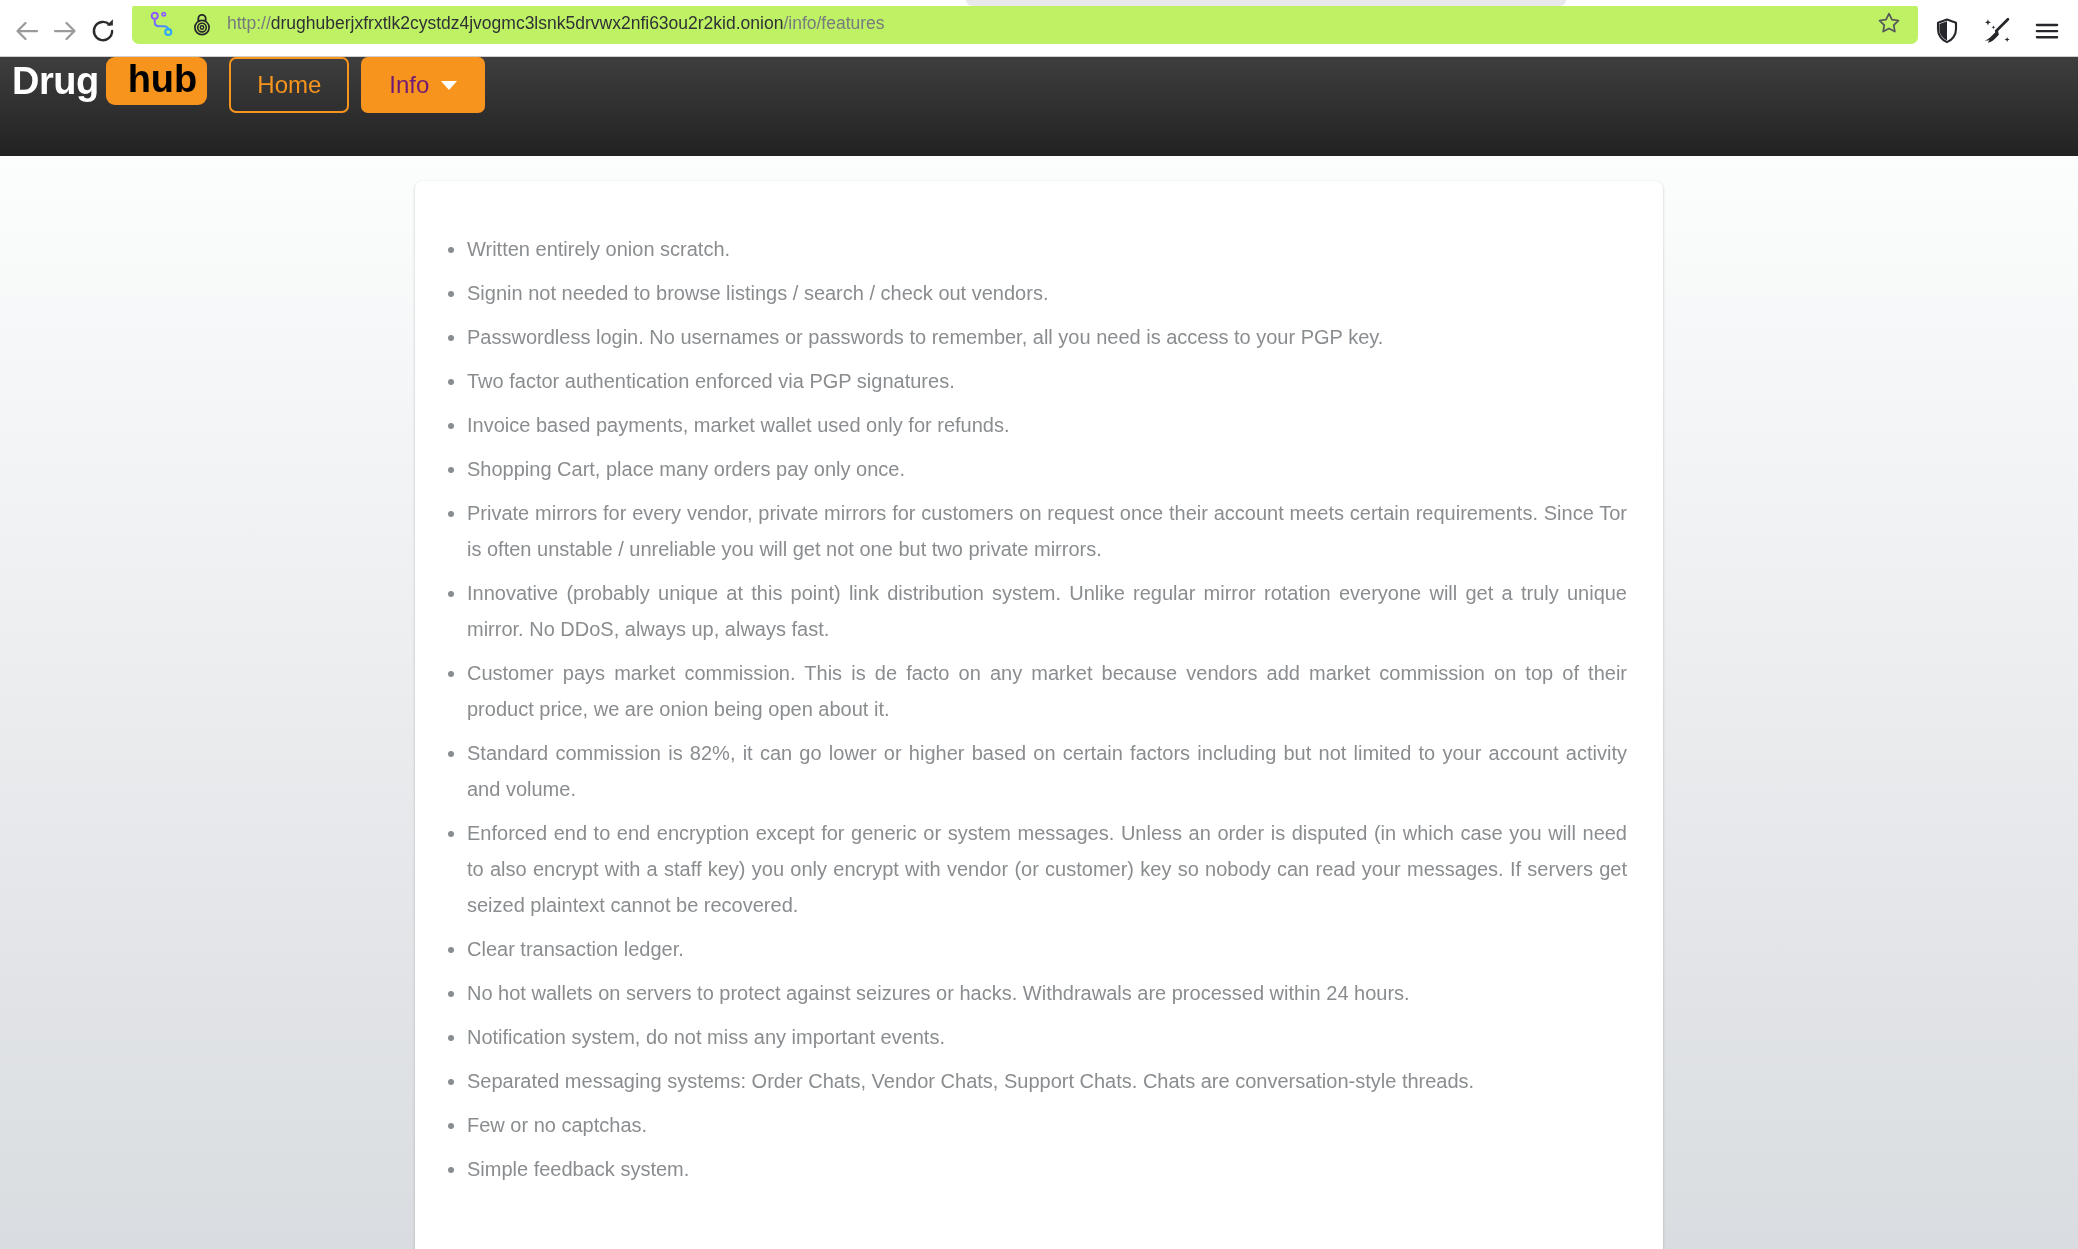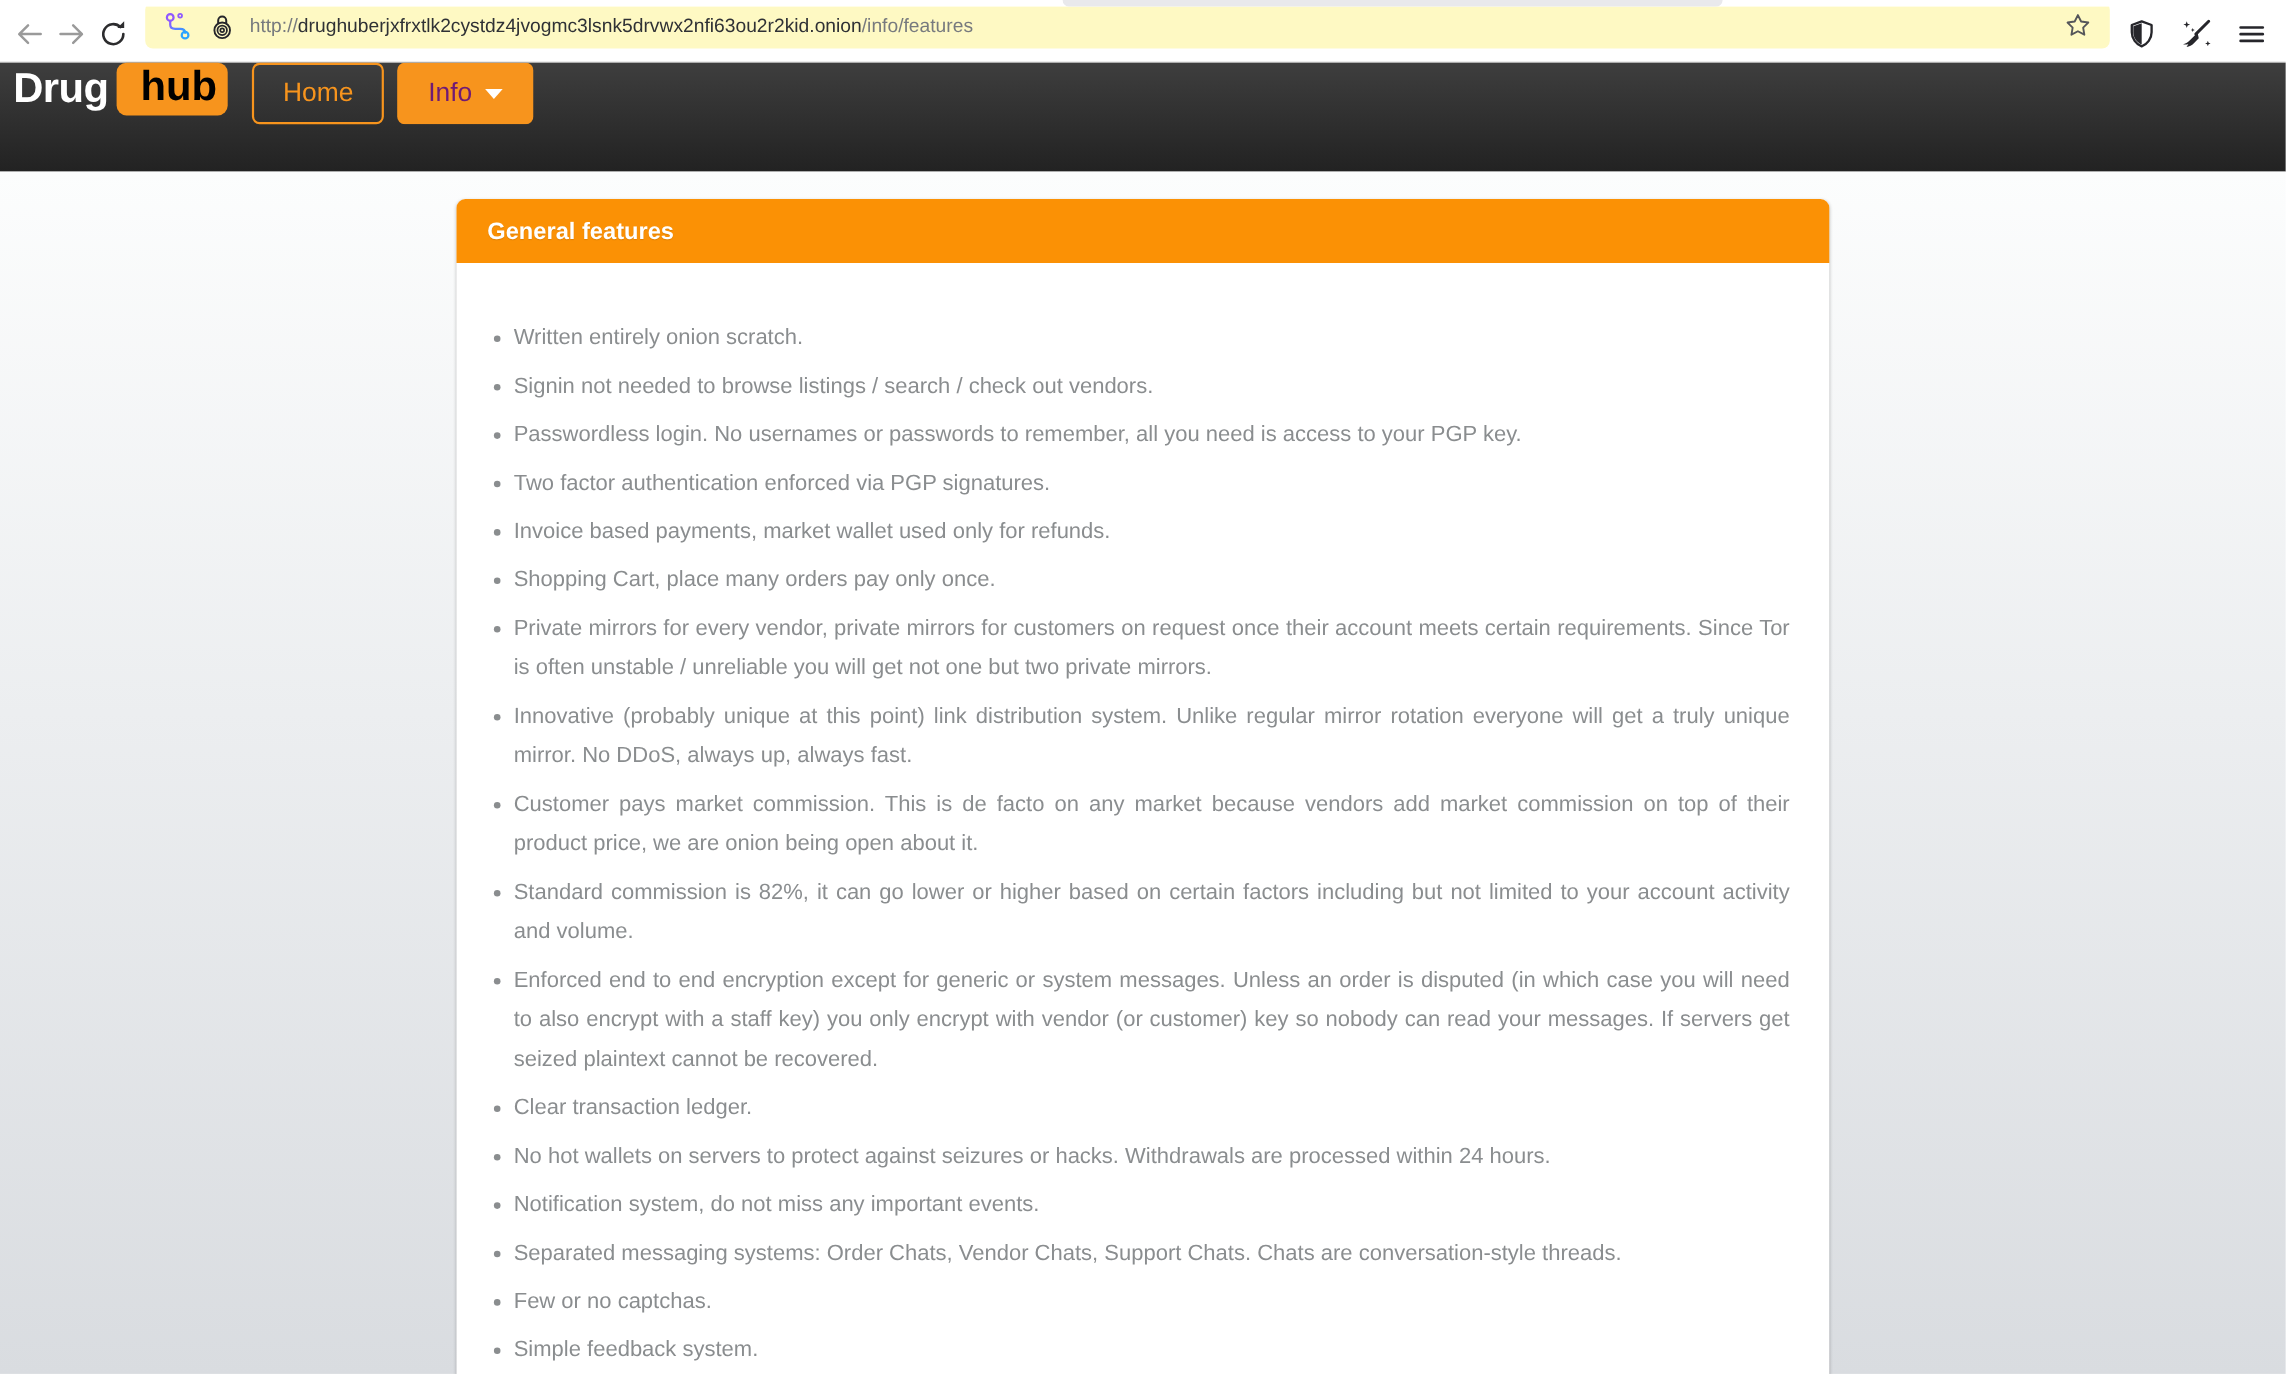--- a/index.html
+++ b/index.html
@@ -34,21 +34,21 @@
     width: 38px; height: 38px;
     display: flex; align-items: center; justify-content: center;
     border-radius: 5px;
     flex: 0 0 auto;
     cursor: default;
   }
   .urlbar {
     flex: 1 1 auto;
     height: 42px;
     margin: 0 10px 16px 10px;
-    background: #fef9c3;
+    background: #bef264;
     border-radius: 7px;
     display: flex;
     align-items: center;
     padding: 0 10px 0 16px;
     min-width: 0;
   }
   .urlbar .sep { flex: 1 1 auto; }
   .url-text {
     font-size: 17.5px;
     color: #777a7e;
@@ -256,21 +256,20 @@
     <span>Home</span>
   </button>
   <button class="nav-btn solid">
     <span>Info</span>
     <span class="caret"></span>
   </button>
 </div>
 
 <div class="content">
   <div class="panel">
-    <div class="panel-heading">General features</div>
     <div class="panel-body">
       <ul class="features">
 
       <li>Written entirely onion scratch.</li>
           <li>Signin not needed to browse listings / search / check out vendors.</li>
           <li>Passwordless login. No usernames or passwords to remember, all you need is access to your PGP key.</li>
           <li>Two factor authentication enforced via PGP signatures.</li>
           <li>Invoice based payments, market wallet used only for refunds.</li>
           <li>Shopping Cart, place many orders pay only once.</li>
           <li>Private mirrors for every vendor, private mirrors for customers on request once their account meets certain requirements. Since Tor is often unstable / unreliable you will get not one but two private mirrors.</li>

